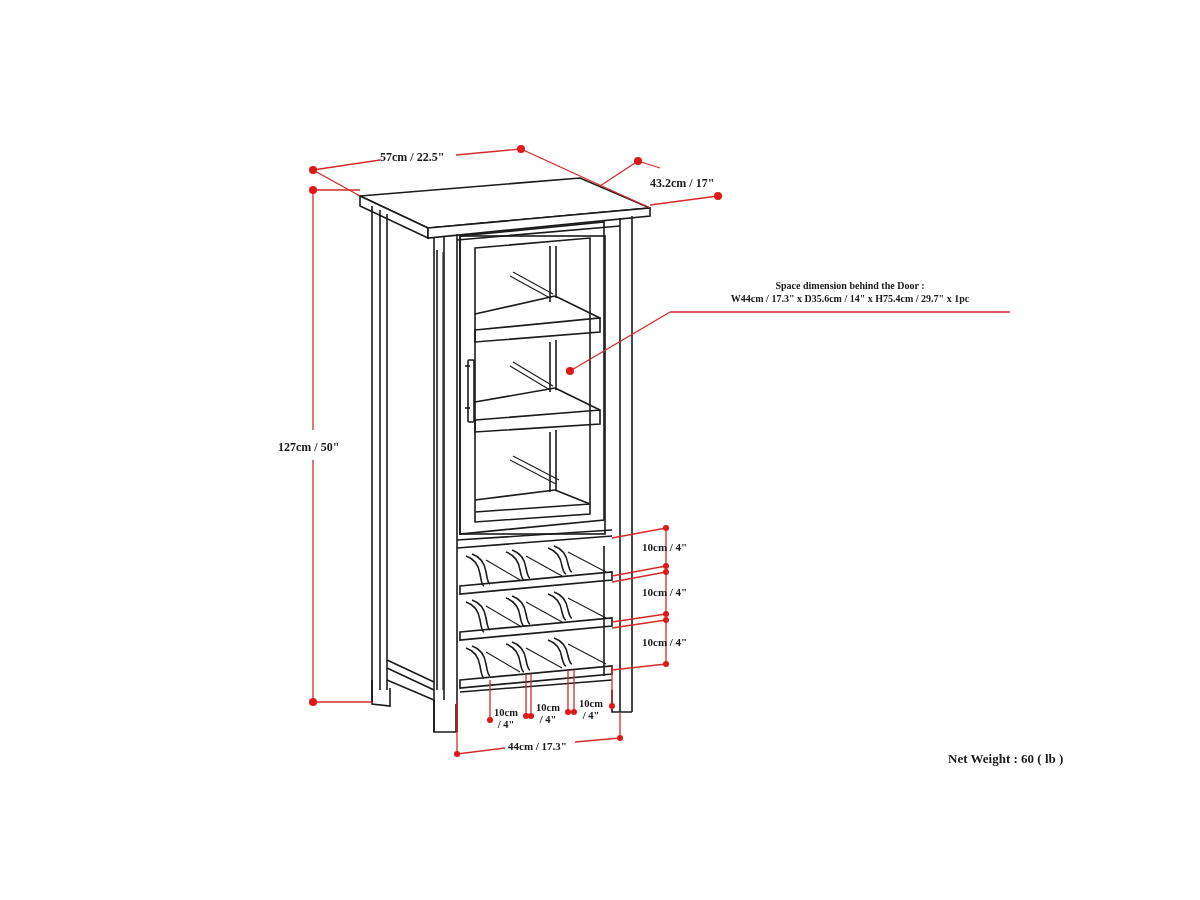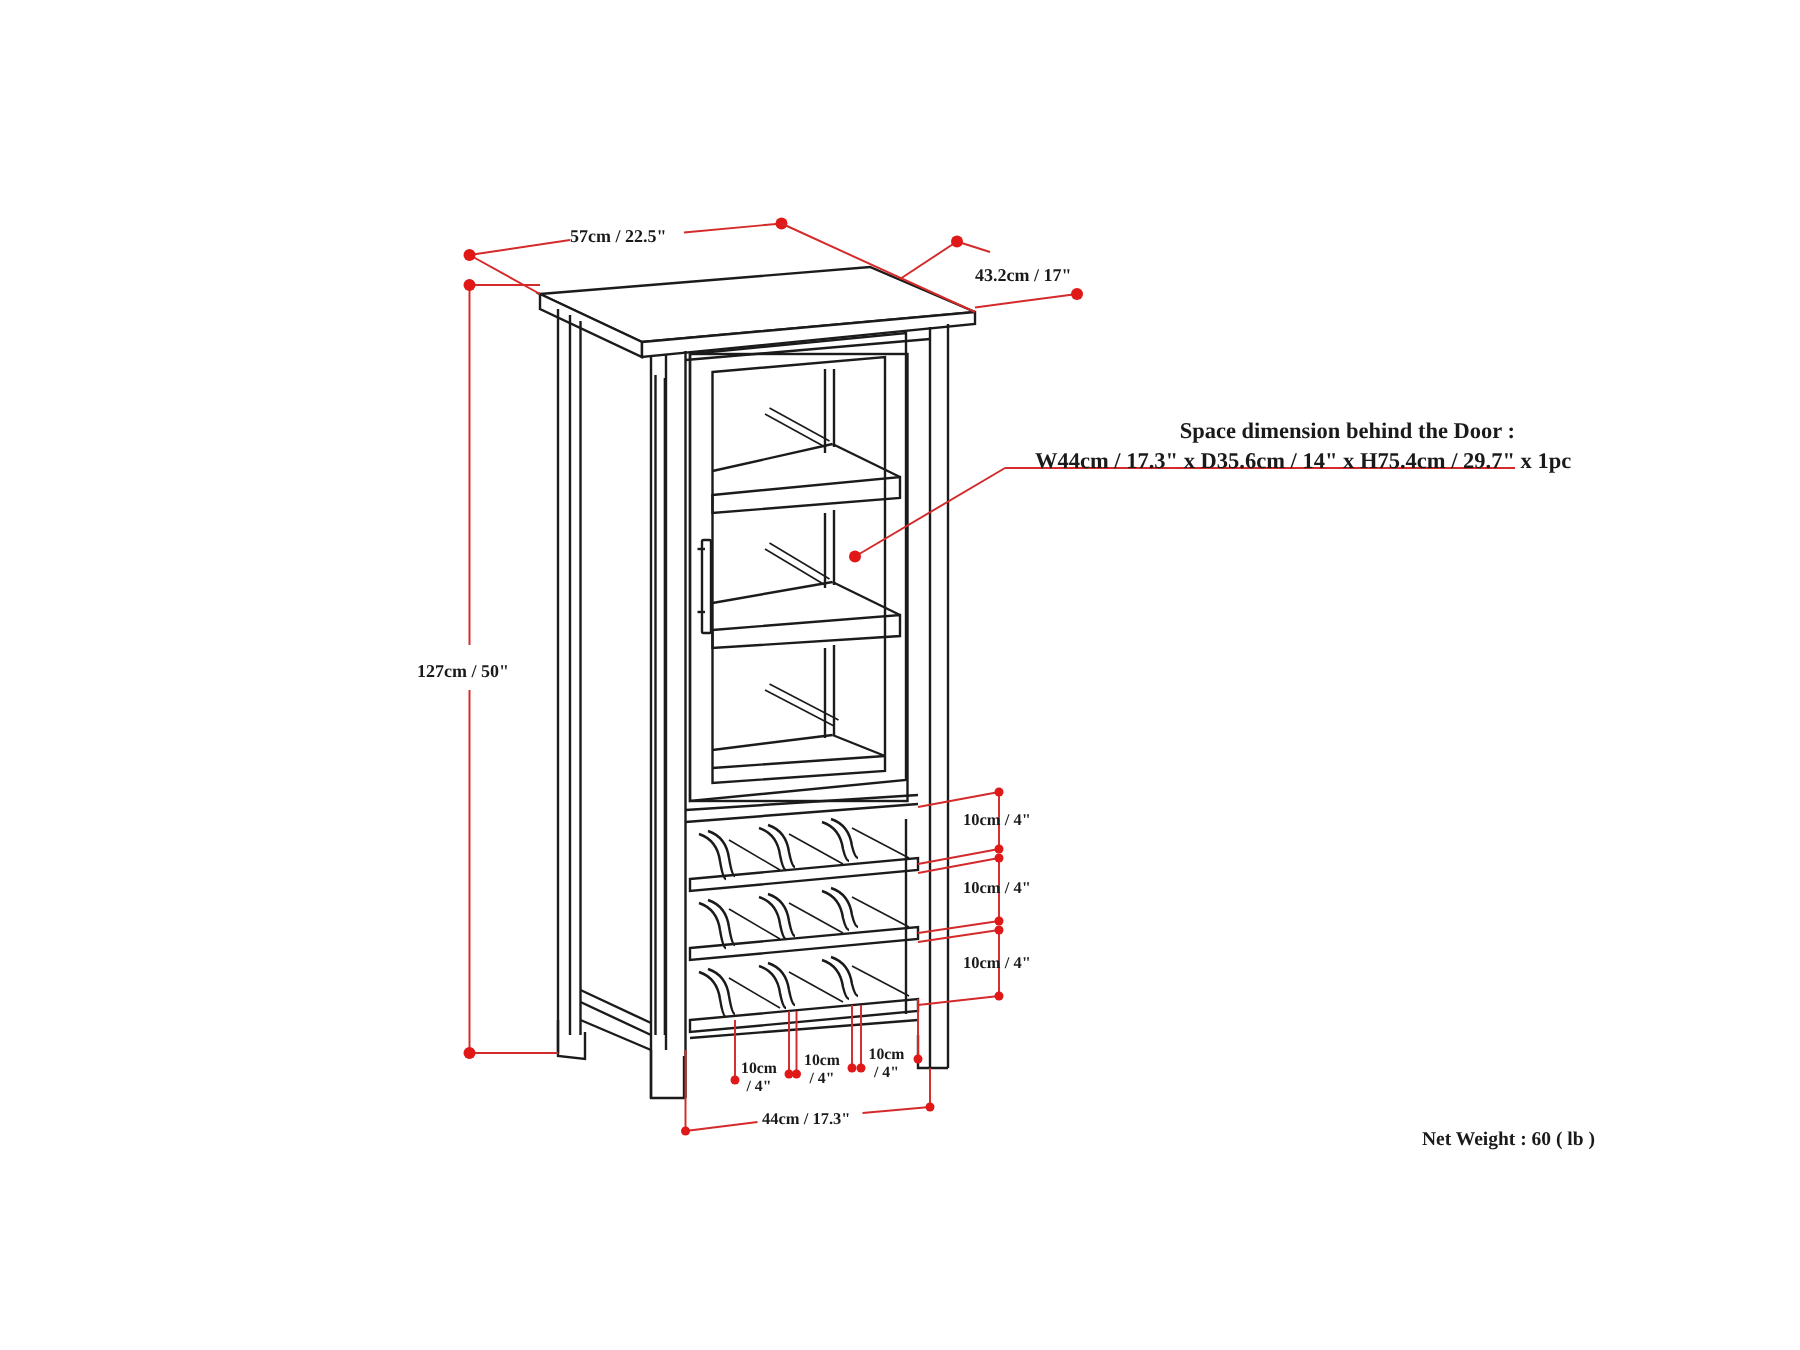--- a/index.html
+++ b/index.html
@@ -1,20 +1,20 @@
 <!DOCTYPE html>
 <html><head>
 <meta charset="utf-8">
 <style>
   html, body { margin: 0; padding: 0; background: #ffffff; }
   body { width: 1200px; height: 900px; position: relative; overflow: hidden; font-family: "Liberation Serif", "DejaVu Serif", serif; }
   #stage { position: absolute; left: 0; top: 0; width: 1200px; height: 900px; }
   .lbl { position: absolute; font-size: 12px; color: #1a1a1a; white-space: nowrap; line-height: 1.2; }
   .lbl.bold { font-weight: bold; }
-  .note { position: absolute; font-size: 15px; font-weight: bold; color: #1a1a1a; text-align: right; line-height: 1.3; white-space: nowrap; }
+  .note { position: absolute; font-size: 10px; font-weight: bold; color: #1a1a1a; text-align: center; line-height: 1.3; white-space: nowrap; }
   .weight { position: absolute; font-size: 13px; font-weight: bold; color: #1a1a1a; white-space: nowrap; }
   .ln { stroke: #1b1b1b; stroke-width: 1.6; fill: none; }
   .ln2 { stroke: #1b1b1b; stroke-width: 1.1; fill: none; }
   .fillw { fill: #ffffff; stroke: #1b1b1b; stroke-width: 1.6; }
   .dim { stroke: #d42a2a; stroke-width: 1.3; fill: none; }
   .dot { fill: #e01818; }
 </style>
 </head>
 <body>
 

